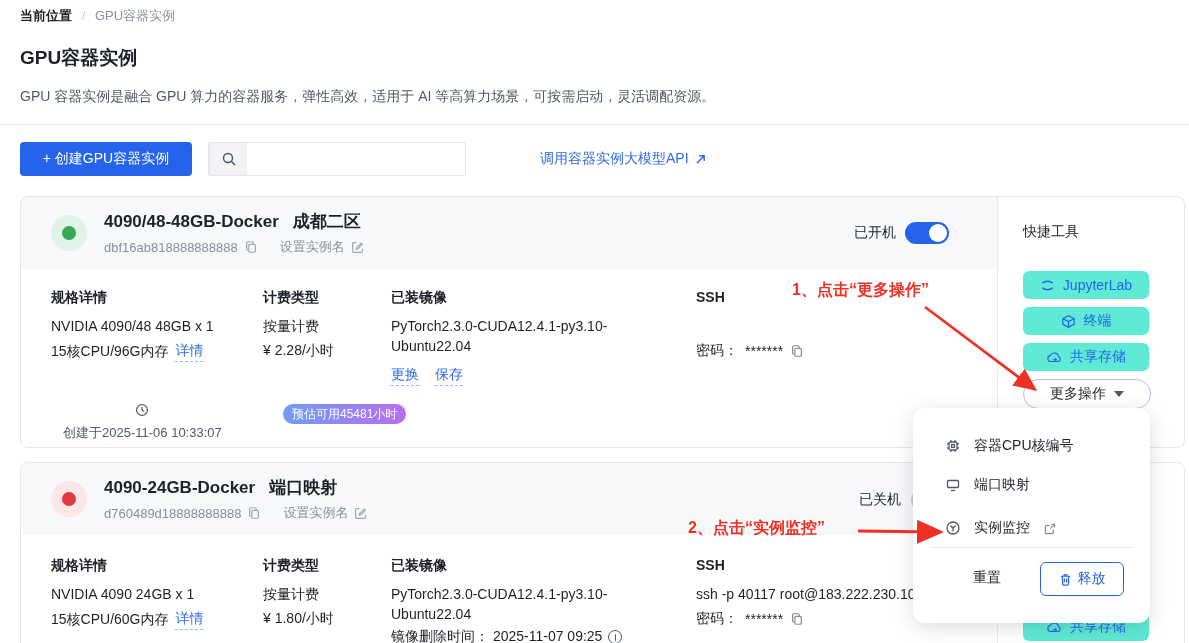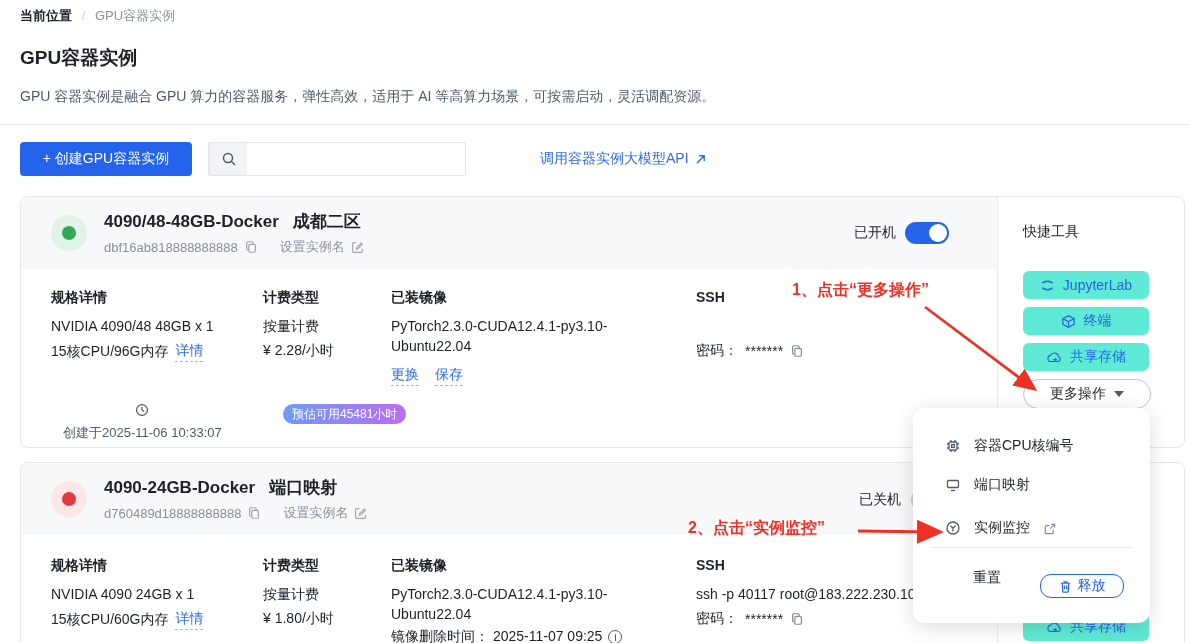--- a/index.html
+++ b/index.html
@@ -68,23 +68,23 @@
   .caret { width:0; height:0; border-left:5px solid transparent; border-right:5px solid transparent;
     border-top:6px solid #4e5969; }
 
   
   .dropdown { position:absolute; left:913px; top:408px; width:237px; height:215px; background:#fff;
     border-radius:12px; box-shadow:0 4px 20px rgba(31,35,41,.16); z-index:30; }
   .menu-item { position:absolute; left:32px; height:24px; display:flex; align-items:center; gap:13px;
     font-size:14px; color:#1d2129; cursor:pointer; }
   .menu-divider { position:absolute; left:18px; right:18px; top:139px; height:1px; background:#e8eaed; }
   .reset-link { position:absolute; left:60px; top:161px; font-size:14px; color:#1d2129; cursor:pointer; }
-  .release-btn { position:absolute; left:127px; top:154px; width:84px; height:24px; border-radius:11px;
+  .release-btn { position:absolute; left:127px; top:154px; width:84px; height:34px; border-radius:6px;
     background:#fff; border:1.5px solid #2563eb; color:#2563eb; font-size:14px; cursor:pointer;
-    display:flex; align-items:center; justify-content:center; gap:6px;margin-top:12px; }
+    display:flex; align-items:center; justify-content:center; gap:6px; }
 
   
   .anno { position:absolute; z-index:40; font-size:16px; font-weight:700; color:#ee3124; white-space:nowrap; }
   #anno-svg { position:absolute; left:0; top:0; z-index:40; pointer-events:none; }
 
   .warn-circ { display:inline-flex; width:14px; height:14px; border:1.2px solid #4e5969; border-radius:50%;
     align-items:center; justify-content:center; margin-left:4px; vertical-align:-2px; }
   .warn-circ i { display:block; width:1.5px; height:7px; background:#4e5969; border-radius:1px; position:relative; }
   svg.ic { display:block; }
 </style>

